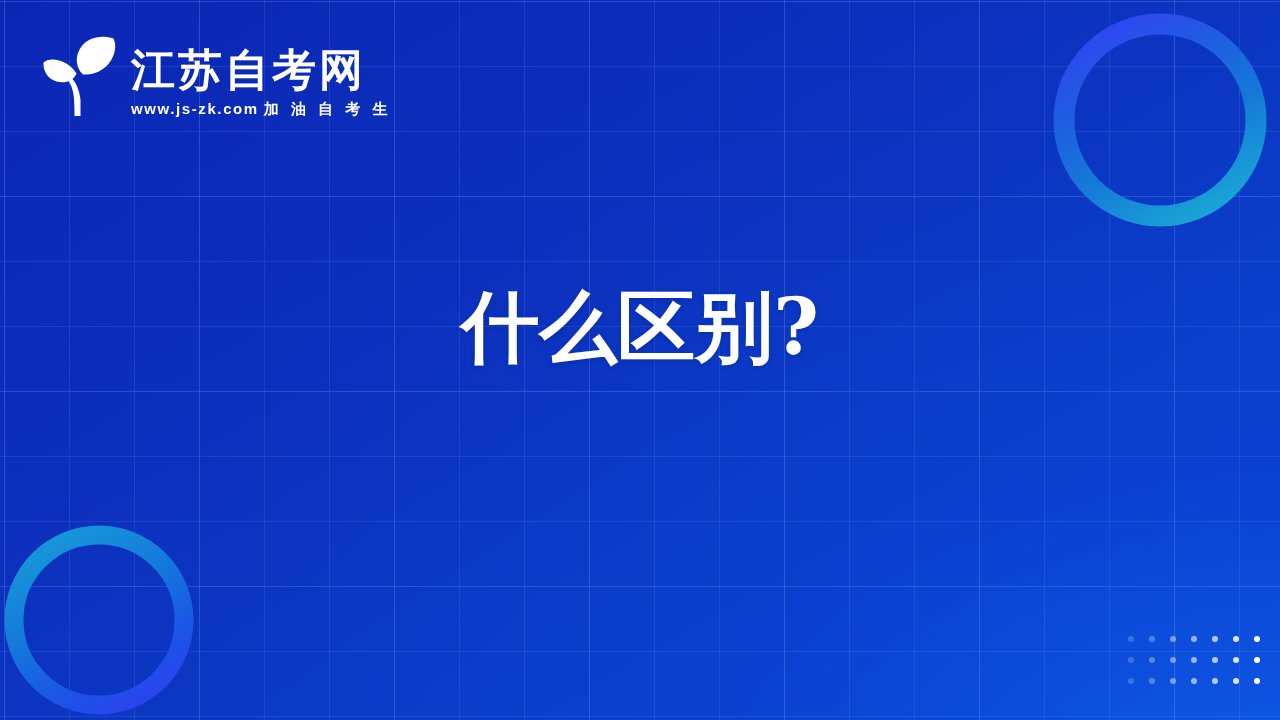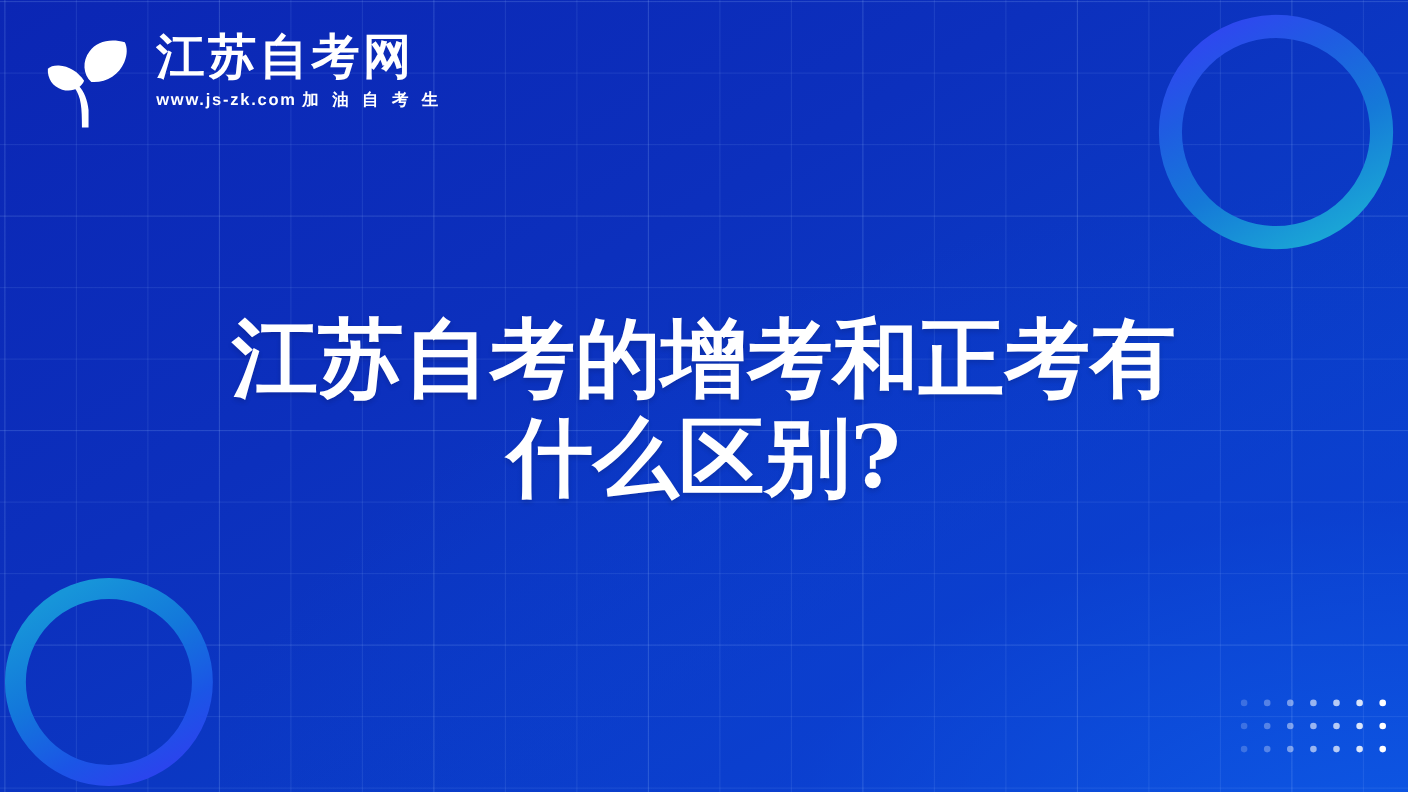--- a/index.html
+++ b/index.html
@@ -77,22 +77,22 @@
   .o5 { opacity: 0.70; }
   .o6 { opacity: 0.85; }
   .o7 { opacity: 1.00; }
 
   
   #logo {
     position: absolute;
     left: 34px;
     top: 26px;
     display: flex;
-    align-items: flex-start;
-    gap: 22px;
+    align-items: flex-end;
+    gap: 11px;
   }
   #logo .mark { width: 86px; height: 92px; flex: none; }
   #logo .mark svg { display: block; }
   #logo .words { display: flex; flex-direction: column; }
   #logo .brand {
     font-size: 44px;
     line-height: 52px;
     font-weight: bold;
     color: #ffffff;
     letter-spacing: 3px;
@@ -206,17 +206,16 @@
     </span>
     <span class="words">
       <span class="brand">江苏自考网</span>
       <span class="tagline">
         <span>www.js-zk.com</span><span class="cn">加 油 自 考 生</span>
       </span>
     </span>
   </div>
 
   <div id="headline">
-    <span class="ln">江苏自考的增考和正考有</span>
     <span class="ln">什么区别?</span>
   </div>
 
 </div>
 
 </body></html>

